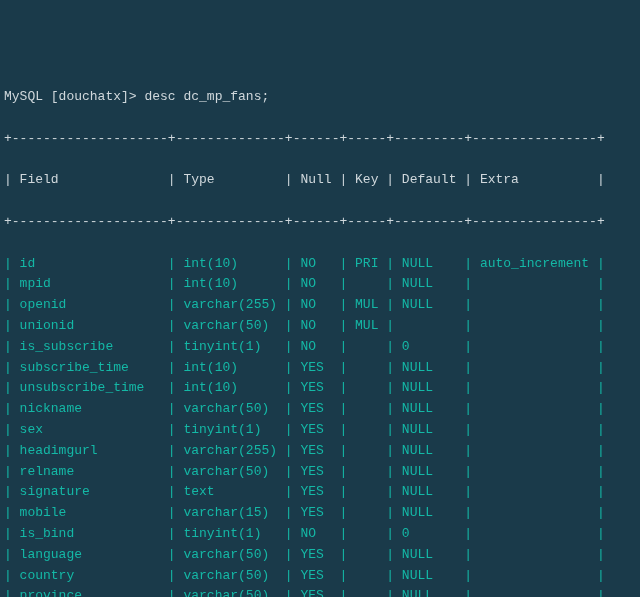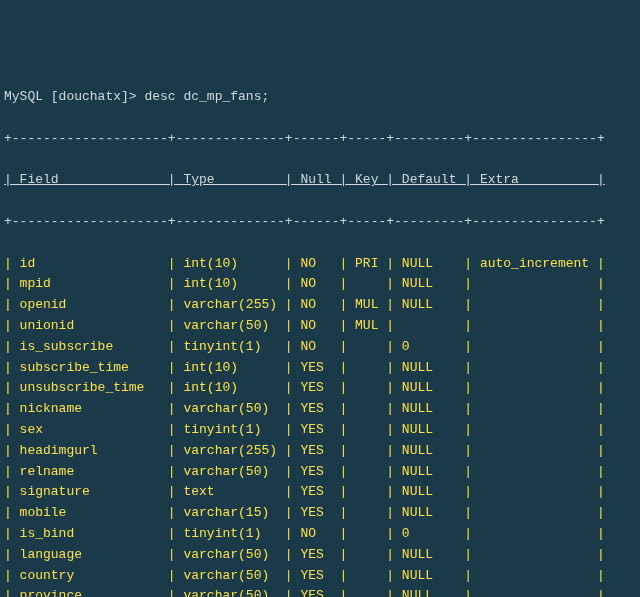--- a/index.html
+++ b/index.html
@@ -10,22 +10,22 @@
       font-size: 13px;
       line-height: 1.6;
       padding: 4px 0 0 4px;
       white-space: pre;
       overflow: hidden;
       width: 640px;
       height: 597px;
     }
     .prompt-line { margin-bottom: 0; }
     .table-border { color: #d0d8dc; }
-    .table-header { color: #d0d8dc; text-decoration: underline; }
-    .table-row { color: #fde047; }
+    .table-header { color: #d0d8dc; }
+    .table-row { color: #14b8a6; }
   </style>
 </head>
 <body>
 
 
 
 <div class="prompt-line"><span>MySQL [douchatx]&gt; </span><span>desc dc_mp_fans;</span></div>
 <div class="table-border" id="border-top">+--------------------+--------------+------+-----+---------+----------------+</div>
 <div class="table-header" id="header-row">| Field              | Type         | Null | Key | Default | Extra          |</div>
 <div class="table-border" id="border-mid">+--------------------+--------------+------+-----+---------+----------------+</div>

